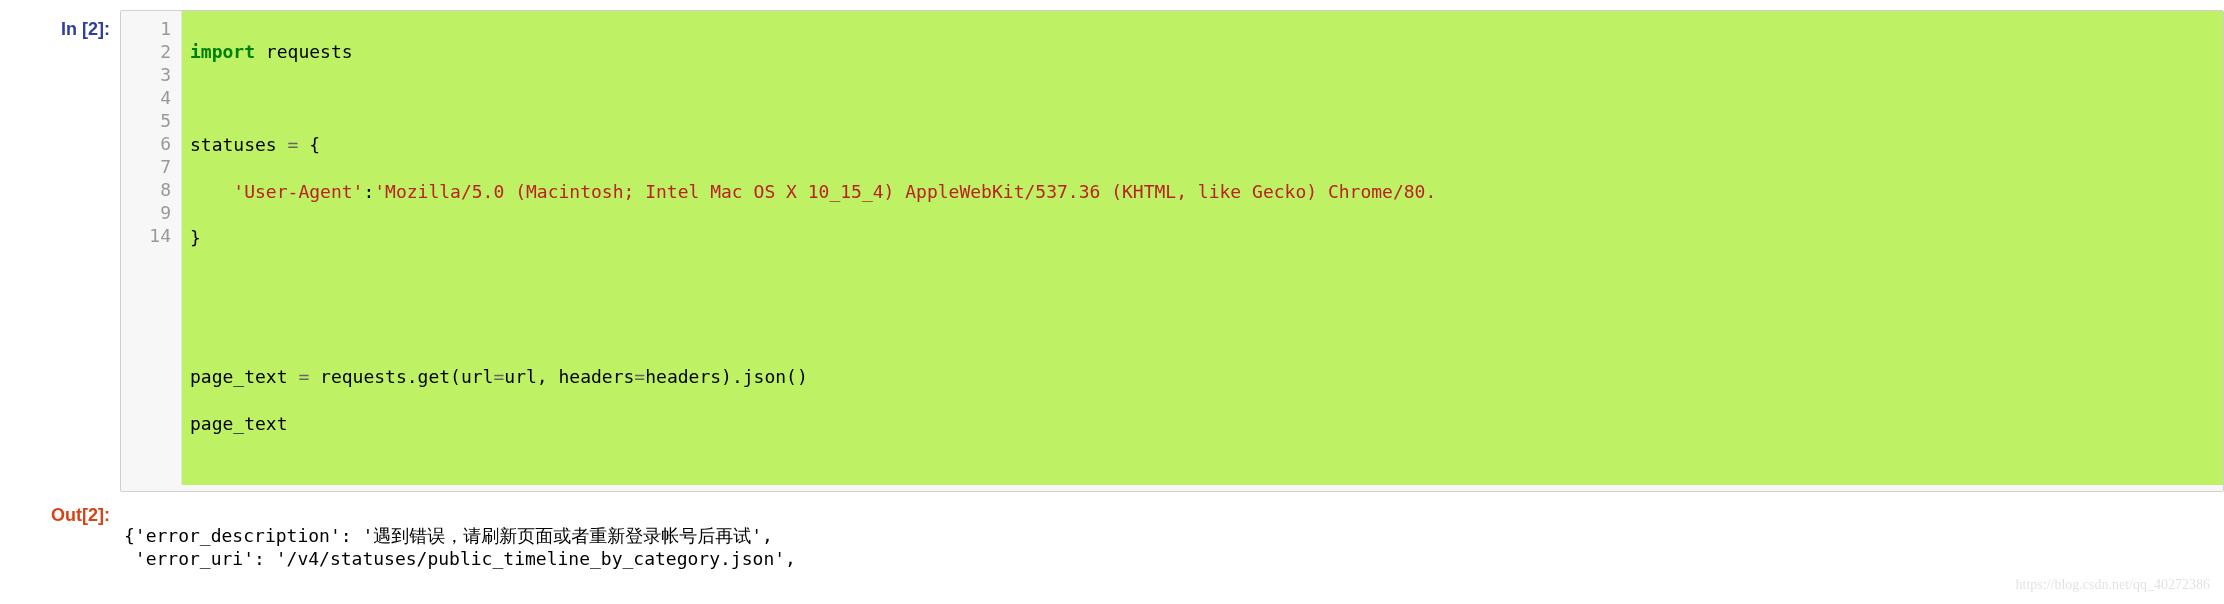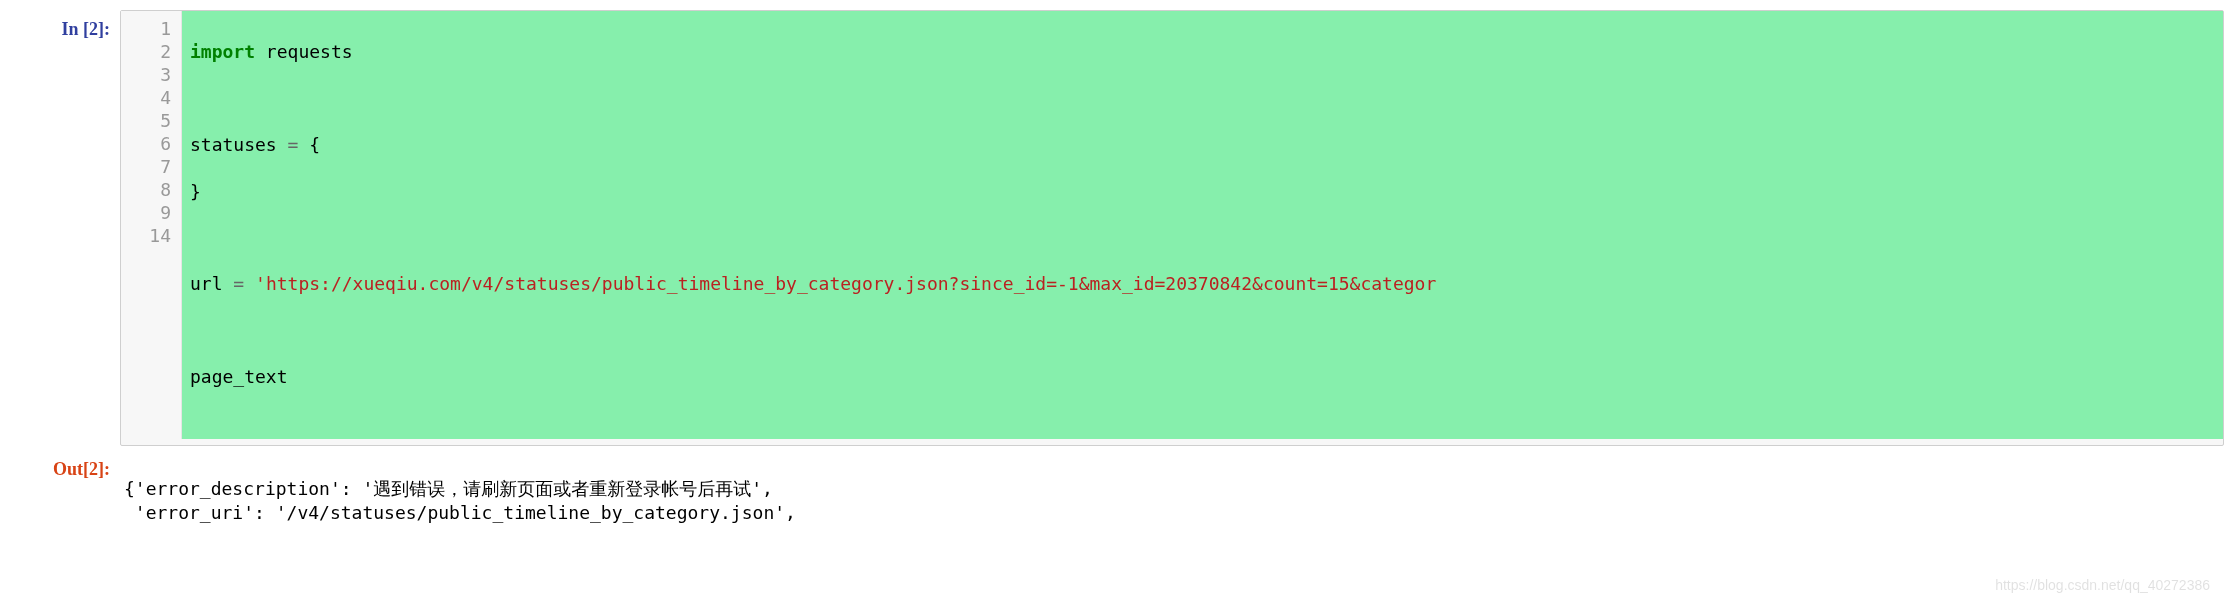--- a/index.html
+++ b/index.html
@@ -19,21 +19,21 @@
   .cell {
     display: flex;
     align-items: stretch;
     margin-bottom: 4px;
   }
   .prompt {
     width: 120px;
     flex: 0 0 120px;
     text-align: right;
     padding: 8px 10px 0 0;
-    font-family: Liberation Serif, serif;
+    font-family: Liberation Sans, sans-serif;
     font-size: 18px;
     box-sizing: border-box;
     user-select: none;
   }
   .prompt-in  { color: #303F9F; font-weight: bold; }
   .prompt-out { color: #D84315; font-weight: bold; }
   .input-wrap {
     flex: 1 1 auto;
     min-width: 0;
     box-sizing: border-box;
@@ -57,21 +57,21 @@
   }
   .gutter-line { height: 23px; }
   .code-block {
     flex: 1 1 auto;
     min-width: 0;
     padding: 6px 8px 4px 8px;
     overflow-x: auto;
     white-space: pre;
     font-family: inherit;
     border-left: 1px solid #e5e5e5;
-    background: #86efac;
+    background: #bef264;
   }
   
   .code-area-scroll {
     overflow-x: scroll;
   }
   .code-area-scroll::-webkit-scrollbar {
     height: 14px;
   }
   .code-area-scroll::-webkit-scrollbar-track {
     background: #f1f1f1;
@@ -93,21 +93,21 @@
     font-family: inherit;
     white-space: pre;
     color: #000;
   }
   .watermark {
     position: fixed;
     right: 14px;
     bottom: 10px;
     font-size: 14px;
     color: rgba(0,0,0,0.12);
-    font-family: Liberation Sans, sans-serif;
+    font-family: Liberation Serif, serif;
     user-select: none;
     pointer-events: none;
   }
 </style>
 </head>
 <body>
 
 <div class="notebook">
 
   <div class="cell">
@@ -123,24 +123,25 @@
           <div class="gutter-line">6</div>
           <div class="gutter-line">7</div>
           <div class="gutter-line">8</div>
           <div class="gutter-line">9</div>
           <div class="gutter-line">14</div>
         </div>
         <div class="code-block code-area-scroll">
 <span class="code-line"><span class="tok-kw">import</span><span class="tok-name"> requests</span></span>
 <span class="code-line"> </span>
 <span class="code-line"><span class="tok-name">statuses </span><span class="tok-op">=</span><span class="tok-name"> {</span></span>
+<span class="code-line"><span>    </span><span class="tok-str">'User-Agent'</span><span class="tok-name">:</span><span class="tok-str">'Mozilla/5.0 (Macintosh; Intel Mac OS X 10_15_4) AppleWebKit/537.36 (KHTML, like Gecko) Chrome/80.</span></span>
 <span class="code-line"><span class="tok-name">}</span></span>
 <span class="code-line"> </span>
-<span class="code-line"><span class="tok-name">url </span><span class="tok-op">=</span><span> </span><span class="tok-str">'https://xueqiu.com/v4/statuses/public_timeline_by_category.json?since_id=-1&amp;max_id=20370842&amp;count=15&amp;categor</span></span>
 <span class="code-line"> </span>
+<span class="code-line"><span class="tok-name">page_text </span><span class="tok-op">=</span><span class="tok-name"> requests</span><span class="tok-name">.get(url</span><span class="tok-op">=</span><span class="tok-name">url, headers</span><span class="tok-op">=</span><span class="tok-name">headers)</span><span class="tok-name">.json()</span></span>
 <span class="code-line"><span class="tok-name">page_text</span></span>
         </div>
       </div>
     </div>
   </div>
 
   <div class="cell">
     <div class="prompt prompt-out">Out[2]:</div>
     <div class="output">
 <span>{'error_description': '遇到错误，请刷新页面或者重新登录帐号后再试',</span>

